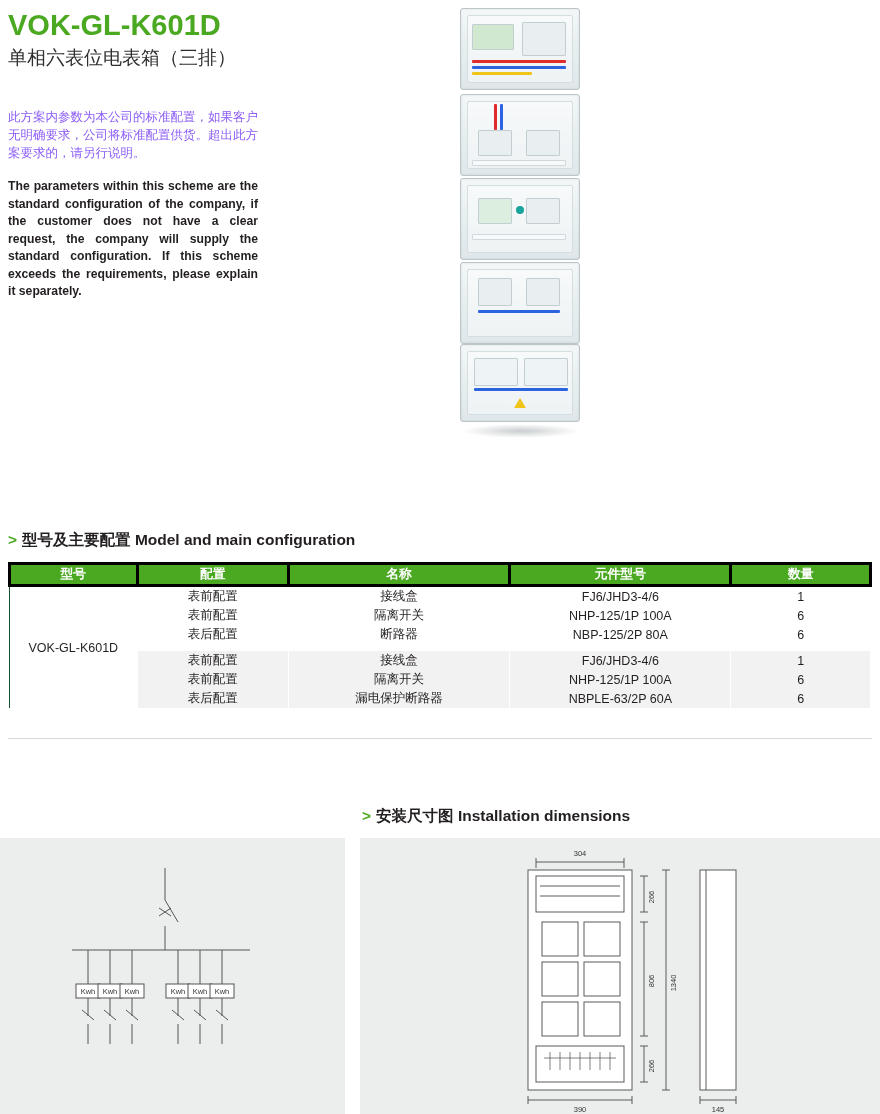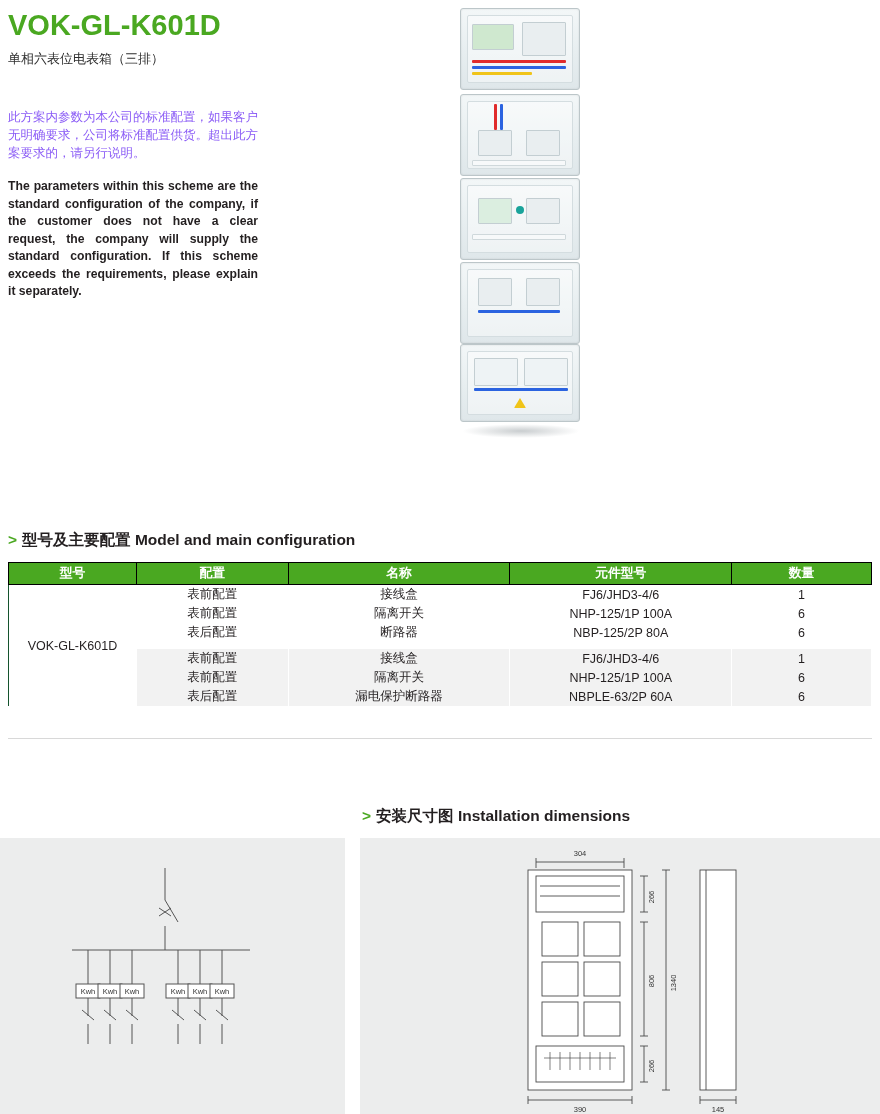--- a/index.html
+++ b/index.html
@@ -13,21 +13,21 @@
   .page { position: relative; width: 880px; height: 1114px; overflow: hidden; }
 
   
   .hdr-left { position: absolute; left: 8px; top: 8px; width: 430px; }
   .model-title {
     font-size: 29px; font-weight: bold; color: #4aa821;
     letter-spacing: 0px; line-height: 34px;
     font-family: "Liberation Sans", sans-serif;
   }
   .model-sub {
-    font-size: 13px; color: #2e2e2e; margin-top: 4px; line-height: 26px;
+    font-size: 19px; color: #2e2e2e; margin-top: 4px; line-height: 26px; font-family: Liberation Mono, monospace;
   }
   .note-cn {
     margin-top: 36px; font-size: 12.5px; color: #8b5cf6; line-height: 18px;
     width: 260px;
   }
   .note-en {
     margin-top: 16px; font-size: 12.2px; color: #231f20; line-height: 17.5px;
     width: 250px; text-align: justify; font-weight: bold;
   }
 
@@ -50,21 +50,21 @@
 
   
   .sec-head { position: absolute; font-size: 15.5px; font-weight: bold; color: #231f20; }
   .sec-head .gt { color: #4aa821; font-weight: bold; margin-right: 5px; }
   .sec-head .en { font-weight: bold; margin-top: 40px; }
 
   
   .tbl { position: absolute; left: 8px; top: 562px; width: 864px;
          border-collapse: collapse; font-size: 12.5px; }
   .tbl th { background: #4aa821; color: #ffffff; font-weight: bold;
-            height: 22px; font-size: 12.8px; border: 1px solid #000000; }
+            height: 22px; font-size: 12.8px; border: 3px solid #000000; }
   .tbl td { border-left: 1px solid #14532d; border-right: 1px solid #ffffff;
             text-align: center; height: 19px; color: #231f20; }
   .tbl .grp1 td { background: #ffffff; }
   .tbl .grp2 td { background: #f2f2f2; }
   .tbl td.model-cell { background: #ffffff; font-size: 12.5px; }
   .tbl tr.spacer td { height: 7px; background: #ffffff; border: none; }
   .tbl-bottom-rule { position: absolute; left: 8px; top: 738px; width: 864px; height: 1px; background: #d8d8d8; }
 
   .col-model { width: 128px; }
   .col-conf  { width: 152px; }

